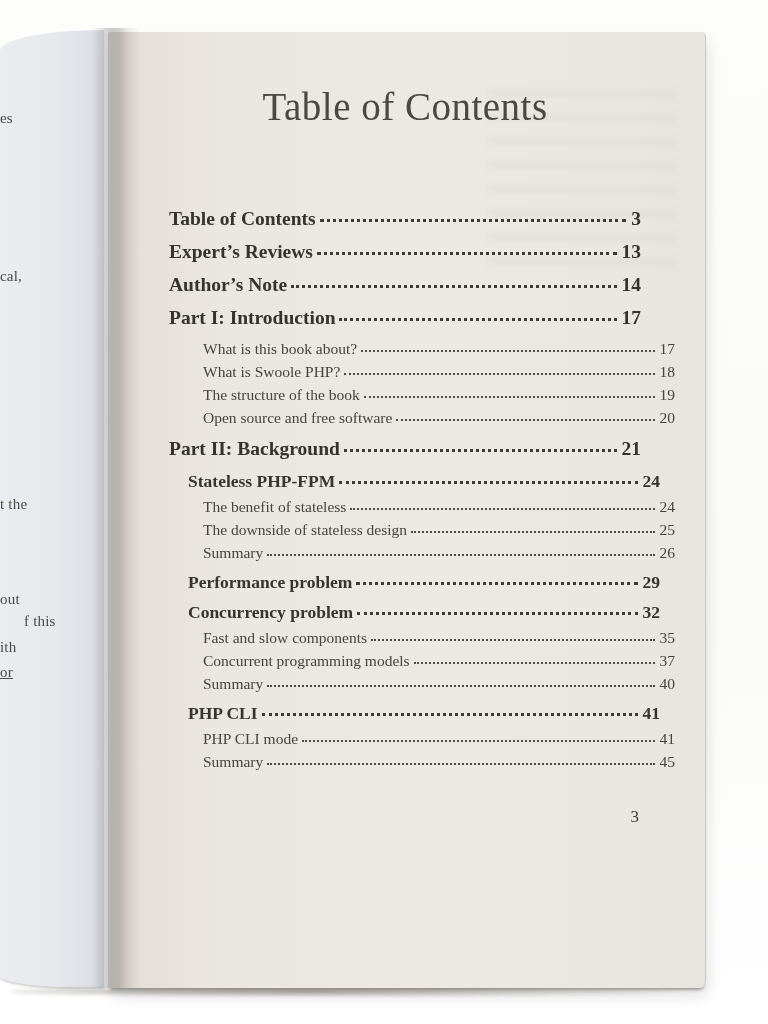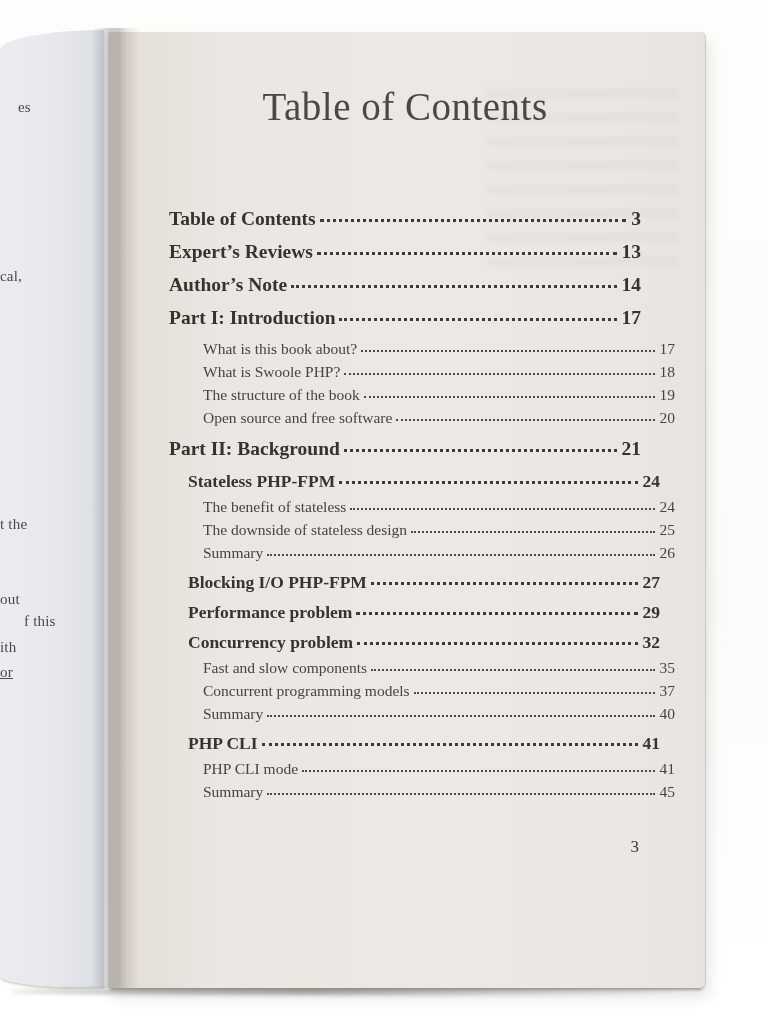--- a/index.html
+++ b/index.html
@@ -148,23 +148,23 @@
     z-index: 1;
   }
 </style>
 </head>
 <body>
 
 <div class="photo">
 
   <div class="left-page">
 
-  <span class="left-frag" style="top: 69px; padding-left: 18px;">es</span>
+  <span class="left-frag" style="top: 80px;">es</span>
       <span class="left-frag" style="top: 238px;">cal,</span>
-      <span class="left-frag" style="top: 486px; text-align: right;">t the</span>
+      <span class="left-frag" style="top: 466px; text-align: right;">t the</span>
       <span class="left-frag" style="top: 561px;">out</span>
       <span class="left-frag" style="top: 583px; padding-left: 24px;">f this</span>
       <span class="left-frag" style="top: 609px;">ith</span>
       <span class="left-frag" style="top: 634px; text-decoration: underline;">or</span>
     </div>
 
   <div class="gutter"></div>
 
   <div class="main-page">
     <div class="show-through"></div>
@@ -231,25 +231,20 @@
     <span class="toc-label">The downside of stateless design</span>
     <span class="toc-dots"></span>
     <span class="toc-page">25</span>
   </div>
           <div class="toc-row lv-sub">
     <span class="toc-label">Summary</span>
     <span class="toc-dots"></span>
     <span class="toc-page">26</span>
   </div>
           <div class="toc-row lv-section">
-    <span class="toc-label">Blocking I/O PHP-FPM</span>
-    <span class="toc-dots"></span>
-    <span class="toc-page">27</span>
-  </div>
-          <div class="toc-row lv-section">
     <span class="toc-label">Performance problem</span>
     <span class="toc-dots"></span>
     <span class="toc-page">29</span>
   </div>
           <div class="toc-row lv-section">
     <span class="toc-label">Concurrency problem</span>
     <span class="toc-dots"></span>
     <span class="toc-page">32</span>
   </div>
           <div class="toc-row lv-sub">

